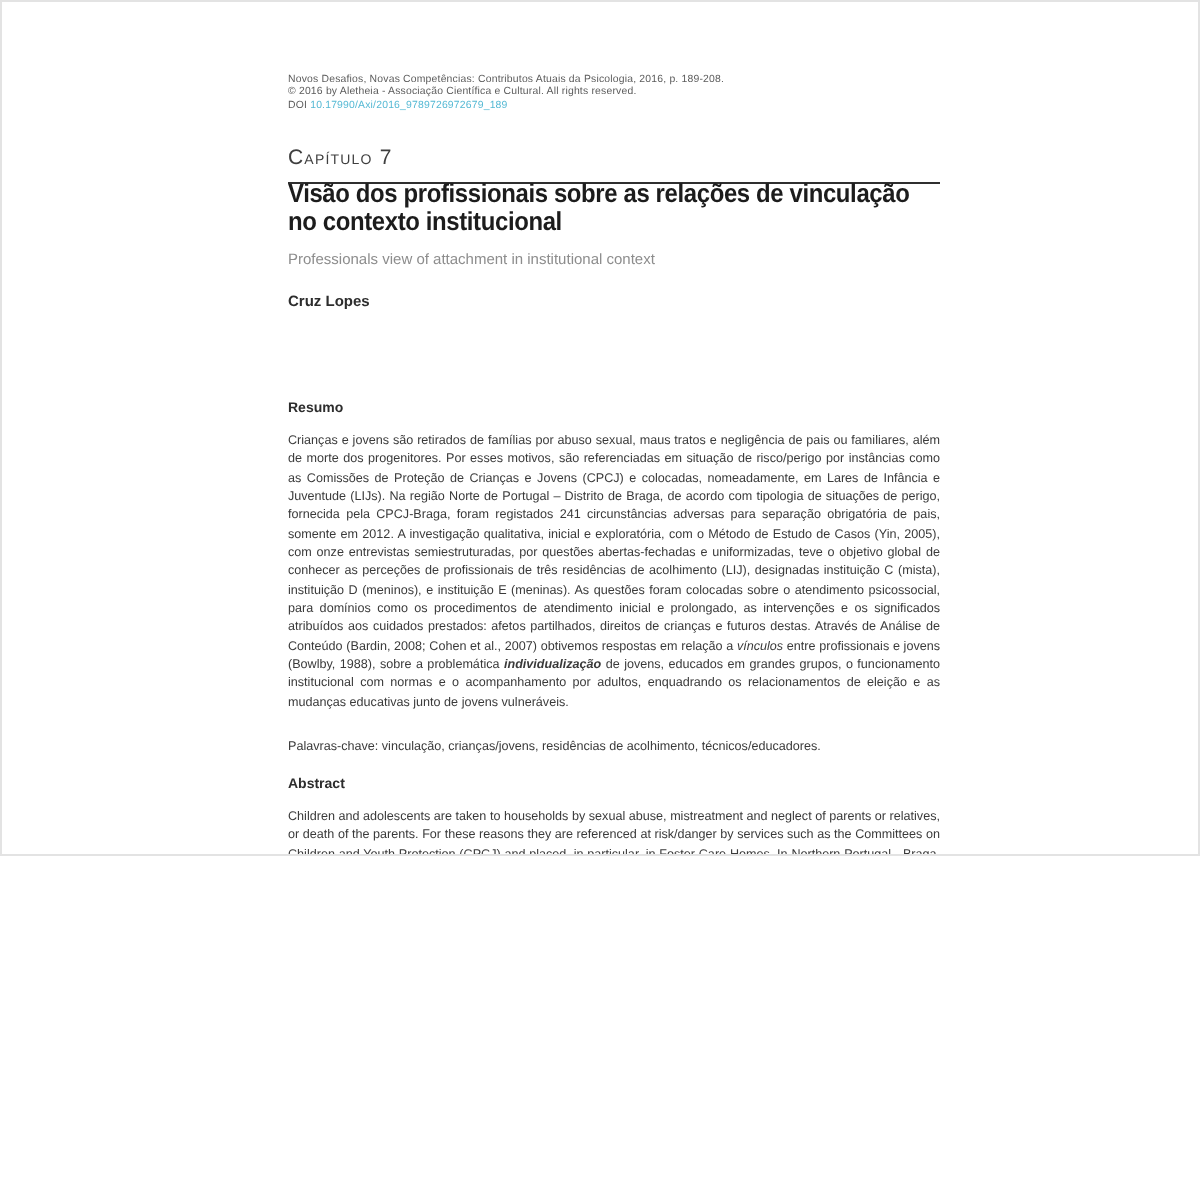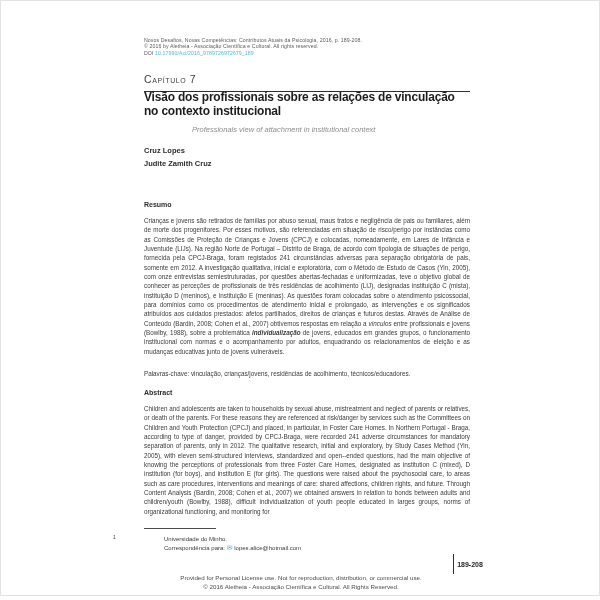--- a/index.html
+++ b/index.html
@@ -1,28 +1,28 @@
 <!DOCTYPE html>
 <html><head>
 <meta charset="utf-8">
 <style>
   html,body{margin:0;padding:0;background:#ffffff;}
   .page{
-    position:relative;width:600px;height:596px;background:#ffffff;
+    position:relative;width:600px;height:428px;background:#ffffff;
     font-family:"Liberation Sans",sans-serif;color:#3a3a3a;
     box-sizing:border-box;border:1px solid #e3e3e3;overflow:hidden;
   }
   .col{position:absolute;left:143px;width:326px;}
   .header-meta{top:36px;font-size:5.2px;line-height:6.4px;color:#5c5c5c;letter-spacing:.1px;}
   .doi-link{color:#55b9d4;text-decoration:none;cursor:pointer;}
   .chapter-block{top:68px;border-bottom:1.6px solid #2f2f2f;padding-bottom:4px;}
   .chapter-label{font-size:10.5px;color:#3f3f3f;font-variant:small-caps;letter-spacing:.6px;}
   .title{top:89px;font-size:13px;line-height:14px;font-weight:bold;color:#1c1c1c;
          letter-spacing:-.2px;transform:scaleX(.92);transform-origin:left top;width:355px;}
-  .subtitle{top:124px;font-size:7.5px;font-style:italic;color:#8d8d8d;margin-left:48px;}
+  .subtitle{top:124px;font-size:7.5px;color:#8d8d8d;}
   .authors{top:144px;font-size:7.5px;line-height:12.5px;font-weight:bold;color:#2d2d2d;}
   .sec-h{font-size:7px;font-weight:bold;color:#2d2d2d;}
   .resumo-h{top:200px;}
   .bodytext{font-size:6.3px;line-height:9.35px;text-align:justify;color:#3a3a3a;}
   .resumo-p{top:215px;}
   .keywords{top:369px;font-size:6.3px;color:#3a3a3a;}
   .abstract-h{top:388px;}
   .abstract-p{top:403px;}
   .footnote-rule{position:absolute;left:143px;top:527px;width:72px;height:1px;background:#4a4a4a;}
   .fn-marker{position:absolute;left:112px;top:533px;font-size:5px;color:#3a3a3a;}
@@ -51,21 +51,20 @@
   <div class="col chapter-block">
     <span class="chapter-label">Capítulo 7</span>
   </div>
 
   <h1 class="col title" style="margin:0;">Visão dos profissionais sobre as relações de vinculação no contexto institucional</h1>
 
   <div class="col subtitle">Professionals view of attachment in institutional context</div>
 
   <div class="col authors">
     <div>Cruz Lopes</div>
-    <div>Judite Zamith Cruz</div>
   </div>
 
   <div class="col sec-h resumo-h">Resumo</div>
 
   <p class="col bodytext resumo-p" style="margin:0;"><span>Crianças e jovens são retirados de famílias por abuso sexual, maus tratos e negligência de pais ou familiares, além de morte dos progenitores. Por esses motivos, são referenciadas em situação de risco/perigo por instâncias como as Comissões de Proteção de Crianças e Jovens (CPCJ) e colocadas, nomeadamente, em Lares de Infância e Juventude (LIJs). Na região Norte de Portugal – Distrito de Braga, de acordo com tipologia de situações de perigo, fornecida pela CPCJ-Braga, foram registados 241 circunstâncias adversas para separação obrigatória de pais, somente em 2012. A investigação qualitativa, inicial e exploratória, com o Método de Estudo de Casos (Yin, 2005), com onze entrevistas semiestruturadas, por questões abertas-fechadas e uniformizadas, teve o objetivo global de conhecer as perceções de profissionais de três residências de acolhimento (LIJ), designadas instituição C (mista), instituição D (meninos), e instituição E (meninas). As questões foram colocadas sobre o atendimento psicossocial, para domínios como os procedimentos de atendimento inicial e prolongado, as intervenções e os significados atribuídos aos cuidados prestados: afetos partilhados, direitos de crianças e futuros destas. Através de Análise de Conteúdo (Bardin, 2008; Cohen et al., 2007) obtivemos respostas em relação a </span><span class="ital">vínculos</span><span> entre profissionais e jovens (Bowlby, 1988), sobre a problemática </span><span class="boldital">individualização</span><span> de jovens, educados em grandes grupos, o funcionamento institucional com normas e o acompanhamento por adultos, enquadrando os relacionamentos de eleição e as mudanças educativas junto de jovens vulneráveis.</span></p>
 
   <div class="col keywords">Palavras-chave: vinculação, crianças/jovens, residências de acolhimento, técnicos/educadores.</div>
 
   <div class="col sec-h abstract-h">Abstract</div>
 

